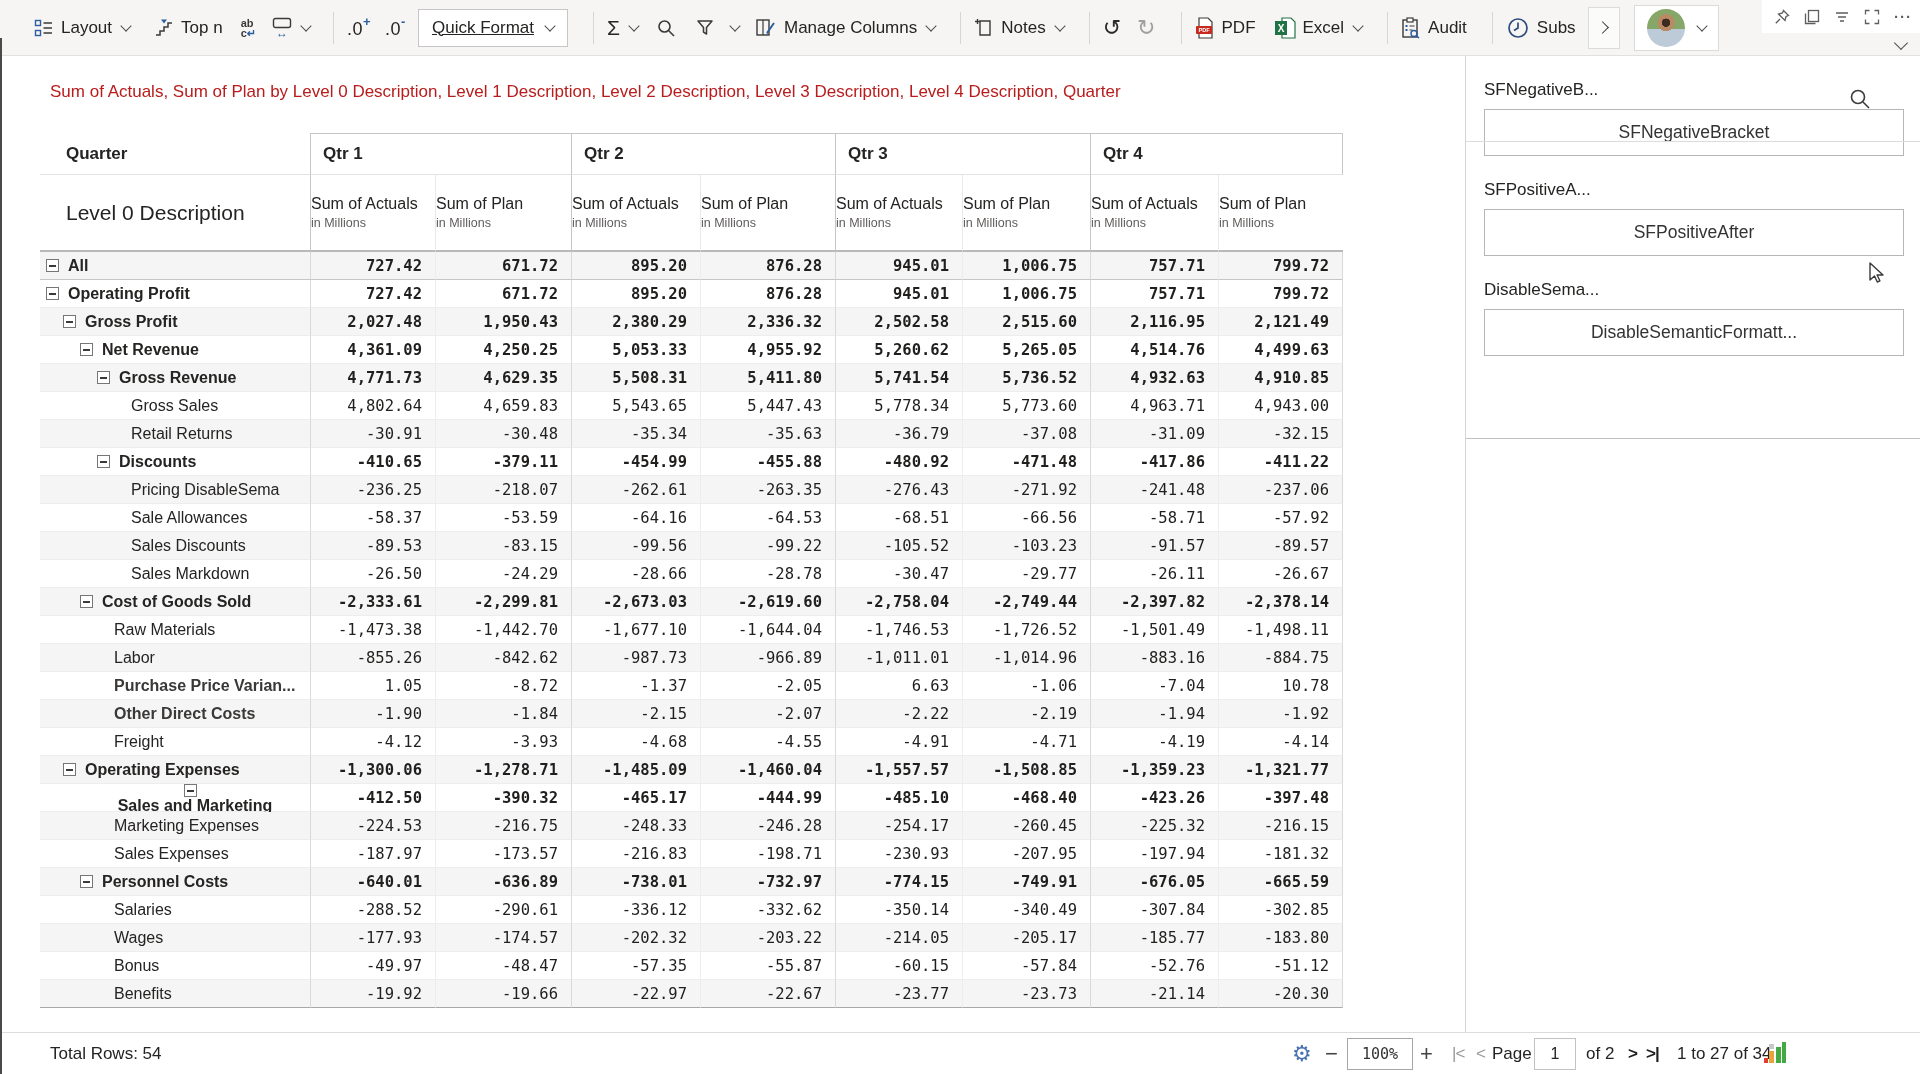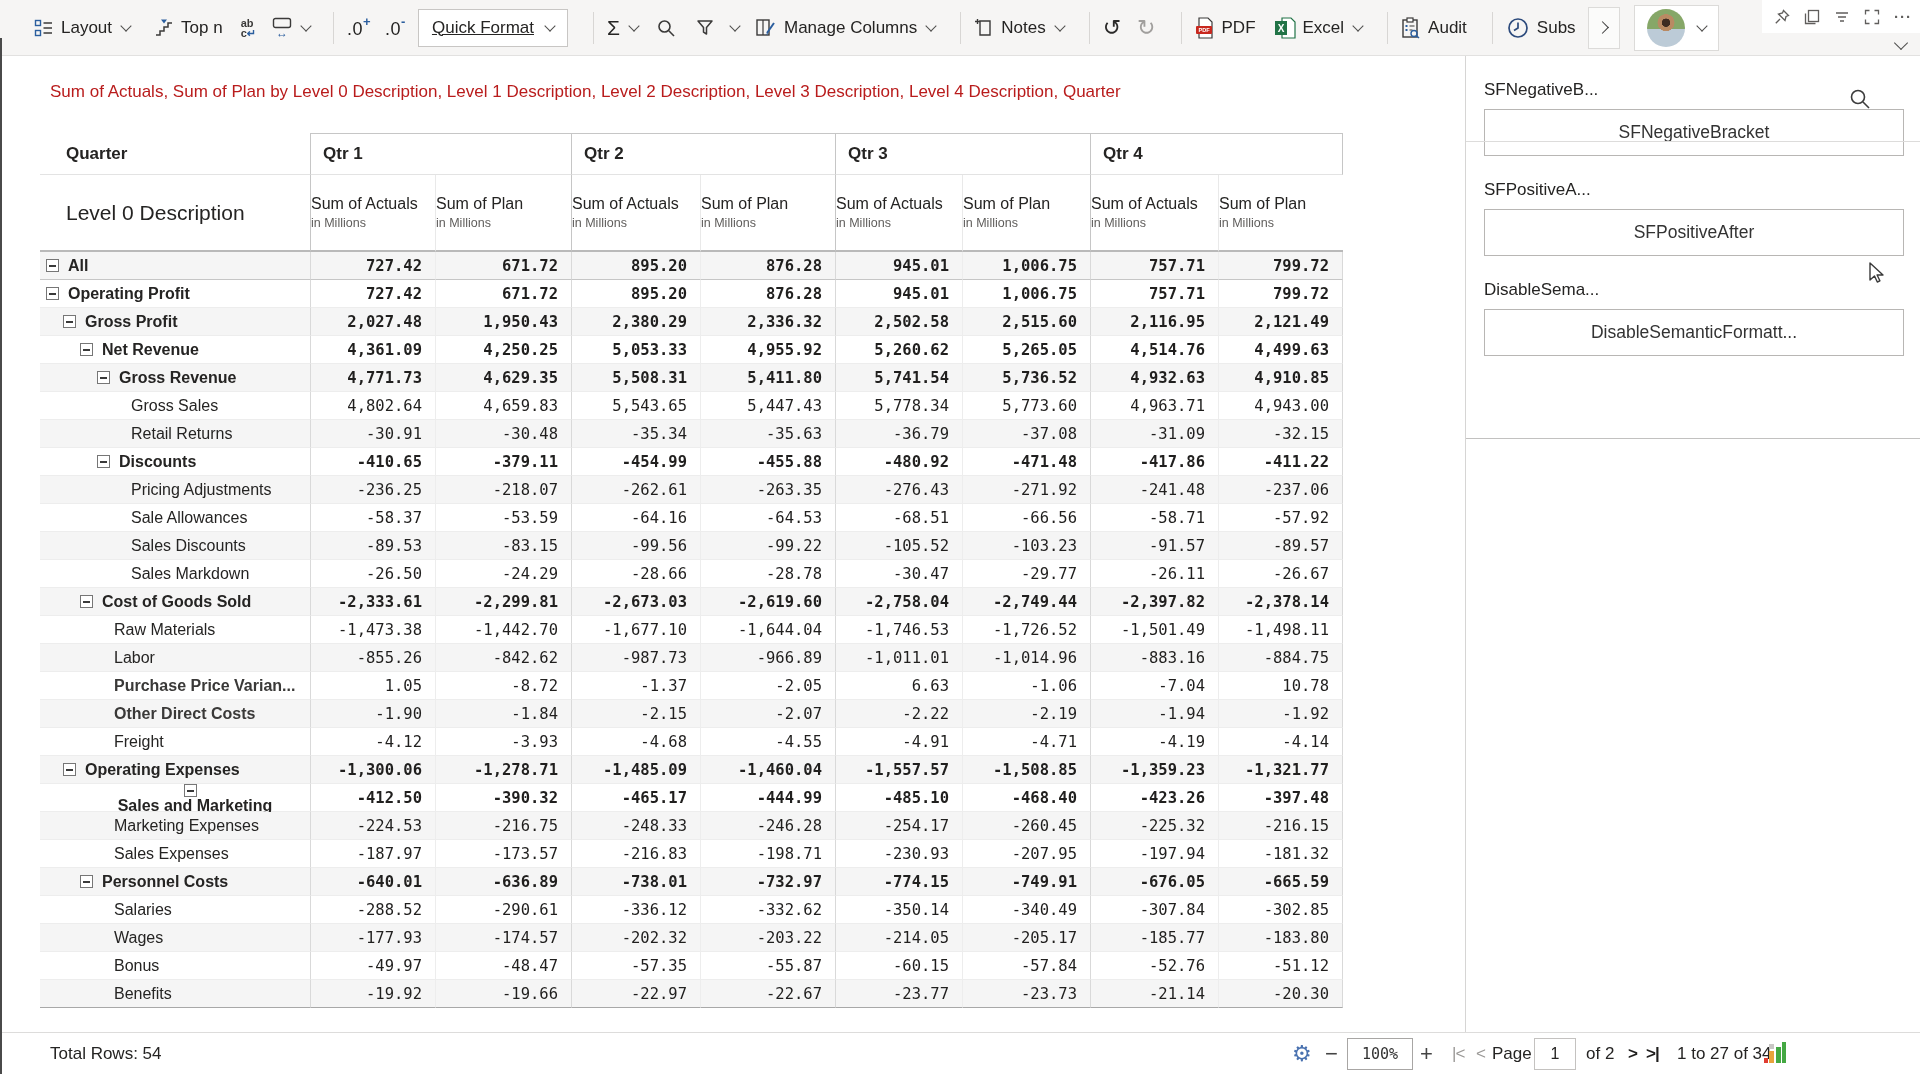--- a/index.html
+++ b/index.html
@@ -377,21 +377,21 @@
       </div>
       <div class="bc val grp b">-410.65</div>
       <div class="bc val b">-379.11</div>
       <div class="bc val grp b">-454.99</div>
       <div class="bc val b">-455.88</div>
       <div class="bc val grp b">-480.92</div>
       <div class="bc val b">-471.48</div>
       <div class="bc val grp b">-417.86</div>
       <div class="bc val last b">-411.22</div>
       <div class="bc label odd" style="padding-left: 91px;">
-        <span>Pricing Adjustments</span>
+        <span>Pricing DisableSema</span>
       </div>
       <div class="bc val odd grp">-236.25</div>
       <div class="bc val odd">-218.07</div>
       <div class="bc val odd grp">-262.61</div>
       <div class="bc val odd">-263.35</div>
       <div class="bc val odd grp">-276.43</div>
       <div class="bc val odd">-271.92</div>
       <div class="bc val odd grp">-241.48</div>
       <div class="bc val odd last">-237.06</div>
       <div class="bc label" style="padding-left: 91px;">

